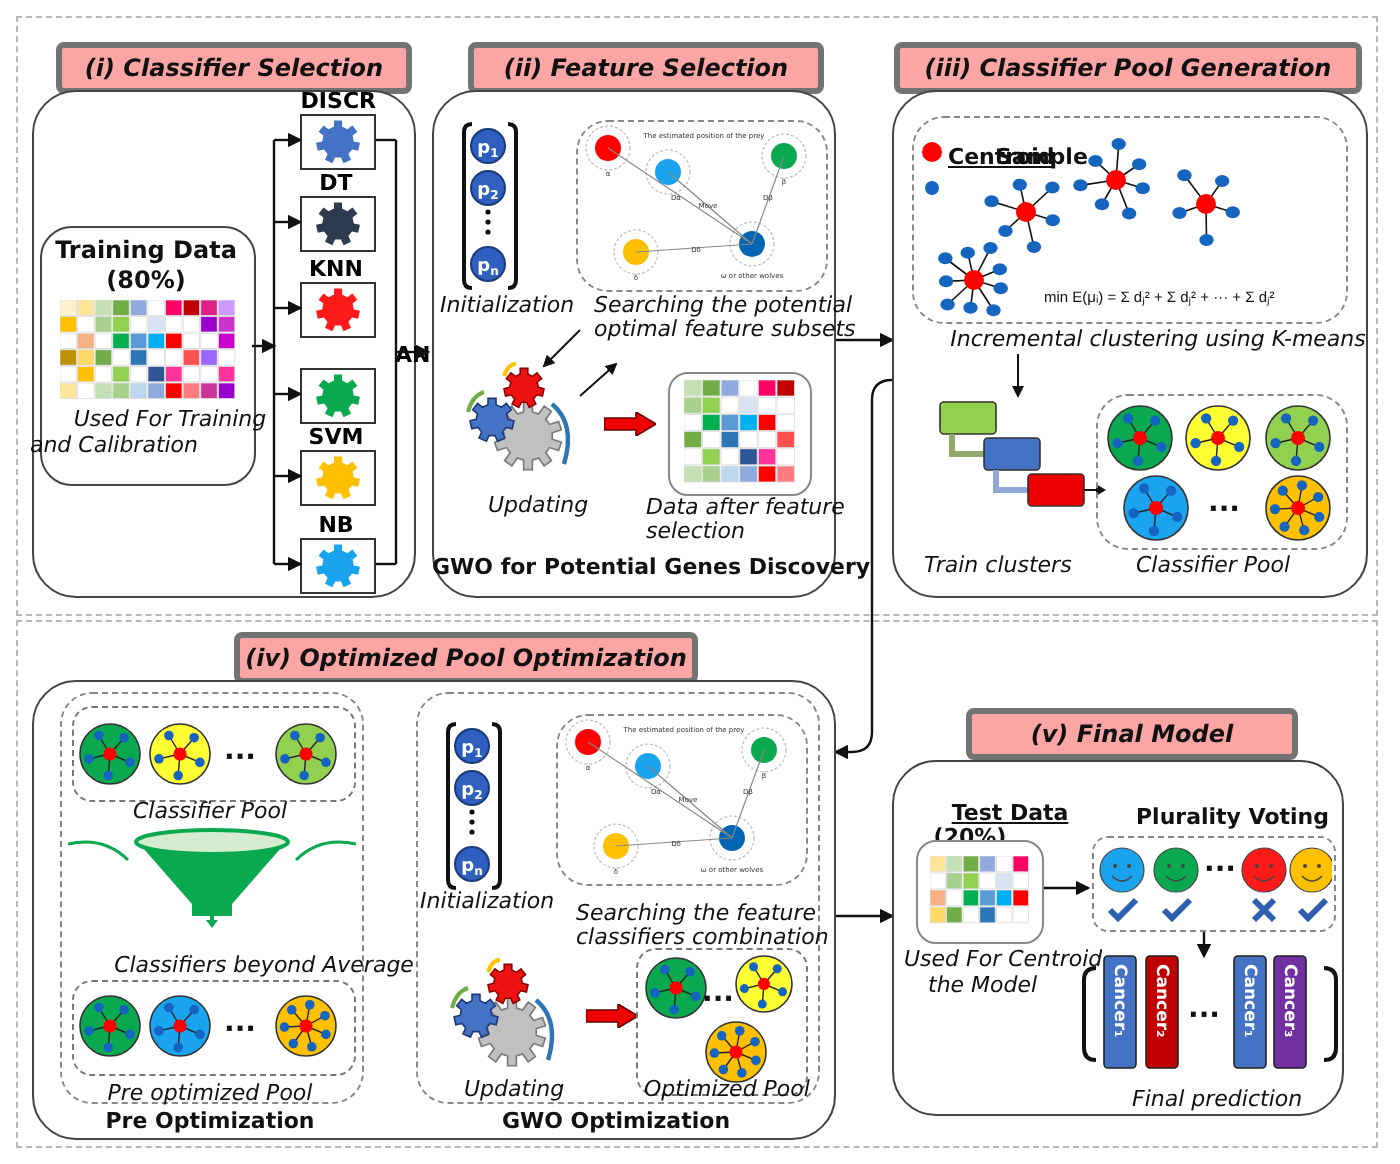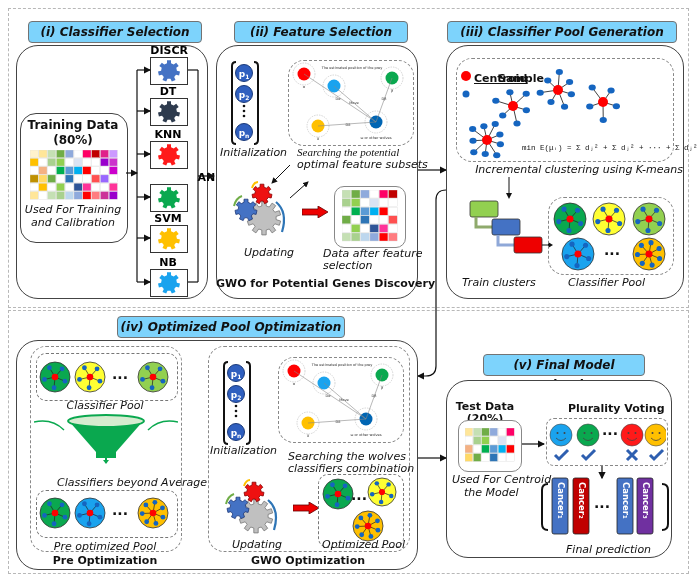--- a/index.html
+++ b/index.html
@@ -1,19 +1,19 @@
 <!DOCTYPE html>
 <html><head>
 <meta charset="utf-8">
 <style>
   html,body{margin:0;padding:0;background:#fff;}
   body{width:700px;height:582px;position:relative;overflow:hidden;font-family:"Liberation Sans",sans-serif;}
   .abs{position:absolute;}
   .frame{position:absolute;border:1.5px dashed #b8b8b8;}
-  .hdr{position:absolute;height:20px;background:#7dd3fc;border:1px solid #737373;border-radius:4px;
+  .hdr{position:absolute;height:20px;background:#fca5a5;border:3px solid #737373;border-radius:4px;
        font-family:"DejaVu Sans",sans-serif;font-weight:bold;font-style:italic;font-size:12px;
        text-align:center;line-height:20px;color:#111;}
   .panel{position:absolute;border:1.5px solid #444;border-radius:22px;background:#fff;}
   .dpanel{position:absolute;border:1px dashed #888;border-radius:16px;}
   .txt{position:absolute;font-family:"DejaVu Sans",sans-serif;font-size:11px;color:#111;white-space:nowrap;}
   .it{font-style:italic;}
   .b{font-weight:bold;}
   .c{text-align:center;}
   .clsbox{position:absolute;width:36px;height:26px;border:1px solid #333;background:#fff;}
   .clsbox svg{position:absolute;left:6px;top:1px;}
@@ -87,22 +87,22 @@
     <rect x="8.8" y="41.5" width="8.200000000000001" height="7.700000000000001" fill="#ffffff" stroke="#ddd" stroke-width="0.4"></rect>
     <rect x="17.6" y="41.5" width="8.200000000000001" height="7.700000000000001" fill="#c5e0b4" stroke="#ddd" stroke-width="0.4"></rect>
     <rect x="26.400000000000002" y="41.5" width="8.200000000000001" height="7.700000000000001" fill="#a9d18e" stroke="#ddd" stroke-width="0.4"></rect>
     <rect x="35.2" y="41.5" width="8.200000000000001" height="7.700000000000001" fill="#bdd7ee" stroke="#ddd" stroke-width="0.4"></rect>
     <rect x="44" y="41.5" width="8.200000000000001" height="7.700000000000001" fill="#8faadc" stroke="#ddd" stroke-width="0.4"></rect>
     <rect x="52.800000000000004" y="41.5" width="8.200000000000001" height="7.700000000000001" fill="#ff0000" stroke="#ddd" stroke-width="0.4"></rect>
     <rect x="61.60000000000001" y="41.5" width="8.200000000000001" height="7.700000000000001" fill="#ff7c80" stroke="#ddd" stroke-width="0.4"></rect>
     <rect x="70.4" y="41.5" width="8.200000000000001" height="7.700000000000001" fill="#cc3399" stroke="#ddd" stroke-width="0.4"></rect>
     <rect x="79.2" y="41.5" width="8.200000000000001" height="7.700000000000001" fill="#9900cc" stroke="#ddd" stroke-width="0.4"></rect>
   </svg>
-<div class="txt it c" style="left:20px;top:203px;width:106px;">Used For Training</div>
-<div class="txt it c" style="left:20px;top:216px;width:106px;">and Calibration</div>
+<div class="txt it c" style="left:32px;top:203px;width:106px;">Used For Training</div>
+<div class="txt it c" style="left:4px;top:216px;width:106px;">and Calibration</div>
 
 <div id="clsList">
     <div class="lbl" style="left: 148px; top: 44px; text-align: right;">DISCR</div>
     <div class="clsbox" style="left: 150px; top: 57px;">
       <svg width="24" height="24">
         <path d="M10.0,1.2 L14.0,1.2 L14.0,4.3 L16.7,5.6 L19.2,3.7 L21.7,6.9 L19.3,8.8 L19.9,11.7 L23.0,12.4 L22.1,16.4 L19.0,15.7 L17.2,18.0 L18.5,20.9 L14.8,22.6 L13.5,19.8 L10.5,19.8 L9.2,22.6 L5.5,20.9 L6.8,18.0 L5.0,15.7 L1.9,16.4 L1.0,12.4 L4.1,11.7 L4.7,8.8 L2.3,6.9 L4.8,3.7 L7.3,5.6 L10.0,4.3 z" fill="#4472c4"></path>
       </svg>
     </div>
     <div class="lbl" style="left: 148px; top: 85px;">DT</div>
     <div class="clsbox" style="left: 150px; top: 98px;">
@@ -200,21 +200,21 @@
     <text x="50" y="40" font-size="3.5" fill="#333" text-anchor="middle">Dα</text>
     <text x="66" y="44" font-size="3.5" fill="#333" text-anchor="middle">Move</text>
     <text x="96" y="40" font-size="3.5" fill="#333" text-anchor="middle">Dβ</text>
     <text x="60" y="66" font-size="3.5" fill="#333" text-anchor="middle">Dδ</text>
     <text x="88" y="79" font-size="3.5" fill="#333" text-anchor="middle">ω or other wolves</text>
     <text x="16" y="28" font-size="3.5" fill="#333" text-anchor="middle">α</text>
     <text x="104" y="32" font-size="3.5" fill="#333" text-anchor="middle">β</text>
     <text x="30" y="80" font-size="3.5" fill="#333" text-anchor="middle">δ</text>
   </svg>
 <div class="txt it" style="left:220px;top:146px;">Initialization</div>
-<div class="txt it" style="left:297px;top:146px;font-family:Liberation Serif, serif;">Searching the potential</div>
+<div class="txt it" style="left:297px;top:146px;">Searching the potential</div>
 <div class="txt it" style="left:297px;top:158px;">optimal feature subsets</div>
 <svg class="abs" style="left:230px;top:180px;" width="60" height="60" id="gears1">
     <path d="M31.8,21.1 L36.2,21.1 L36.2,26.0 L39.3,27.0 L42.1,23.1 L45.7,25.7 L42.9,29.6 L44.8,32.2 L49.3,30.7 L50.7,34.9 L46.1,36.4 L46.1,39.6 L50.7,41.1 L49.3,45.3 L44.8,43.8 L42.9,46.4 L45.7,50.3 L42.1,52.9 L39.3,49.0 L36.2,50.0 L36.2,54.9 L31.8,54.9 L31.8,50.0 L28.7,49.0 L25.9,52.9 L22.3,50.3 L25.1,46.4 L23.2,43.8 L18.7,45.3 L17.3,41.1 L21.9,39.6 L21.9,36.4 L17.3,34.9 L18.7,30.7 L23.2,32.2 L25.1,29.6 L22.3,25.7 L25.9,23.1 L28.7,27.0 L31.8,26.0 z" fill="#c0c0c0" stroke="#777" stroke-width="0.8"></path>
     <path d="M14.0,19.2 L18.0,19.2 L18.0,22.3 L20.7,23.6 L23.2,21.7 L25.7,24.9 L23.3,26.8 L23.9,29.7 L27.0,30.4 L26.1,34.4 L23.0,33.7 L21.2,36.0 L22.5,38.9 L18.8,40.6 L17.5,37.8 L14.5,37.8 L13.2,40.6 L9.5,38.9 L10.8,36.0 L9.0,33.7 L5.9,34.4 L5.0,30.4 L8.1,29.7 L8.7,26.8 L6.3,24.9 L8.8,21.7 L11.3,23.6 L14.0,22.3 z" fill="#4472c4" stroke="#1f3a7a" stroke-width="0.8"></path>
     <path d="M30.1,4.2 L33.9,4.2 L33.9,7.0 L36.3,8.2 L38.5,6.4 L40.8,9.3 L38.6,11.1 L39.2,13.7 L42.0,14.4 L41.2,18.0 L38.4,17.4 L36.7,19.5 L37.9,22.0 L34.6,23.7 L33.3,21.1 L30.7,21.1 L29.4,23.7 L26.1,22.0 L27.3,19.5 L25.6,17.4 L22.8,18.0 L22.0,14.4 L24.8,13.7 L25.4,11.1 L23.2,9.3 L25.5,6.4 L27.7,8.2 L30.1,7.0 z" fill="#ee1111" stroke="#800" stroke-width="0.8"></path>
     <path d="M46,22 Q58,32 52,52" fill="none" stroke="#2e75b6" stroke-width="2.2"></path>
     <path d="M4,26 Q6,18 12,16" fill="none" stroke="#70ad47" stroke-width="2"></path>
     <path d="M22,8 Q24,2 28,2" fill="none" stroke="#ffc000" stroke-width="2"></path>
   </svg>
 <svg class="abs" style="left:0;top:0;" width="700" height="582">
@@ -330,21 +330,21 @@
     <line x1="31" y1="82" x2="27.89563666432561" y2="68.34851919094046" stroke="#111" stroke-width="0.8"></line>
     <ellipse cx="27.89563666432561" cy="68.34851919094046" rx="3.6" ry="3" fill="#1565c0"></ellipse>
     <line x1="31" y1="82" x2="39.22461455957034" y2="65.98888775423445" stroke="#111" stroke-width="0.8"></line>
     <ellipse cx="39.22461455957034" cy="65.98888775423445" rx="3.6" ry="3" fill="#1565c0"></ellipse>
     <line x1="31" y1="82" x2="43.905017104803306" y2="76.57224415391276" stroke="#111" stroke-width="0.8"></line>
     <ellipse cx="43.905017104803306" cy="76.57224415391276" rx="3.6" ry="3" fill="#1565c0"></ellipse>
     <circle cx="31" cy="82" r="5" fill="#ff0000"></circle>
   </svg>
 <div class="txt b" style="left:474px;top:72px;text-decoration:underline;">Centroid</div>
 <div class="txt b" style="left:474px;top:72px;margin-left:24px;">Sample</div>
-<div class="txt" style="left:522px;top:143px;font-size:7.5px;font-family:Liberation Mono, monospace;">min E(μᵢ) = Σ dⱼ² + Σ dⱼ² + ··· + Σ dⱼ²</div>
+<div class="txt" style="left:522px;top:143px;font-size:7.5px;font-family:Liberation Sans, sans-serif;">min E(μᵢ) = Σ dⱼ² + Σ dⱼ² + ··· + Σ dⱼ²</div>
 <div class="txt it c" style="left:446px;top:163px;width:266px;">Incremental clustering using K-means</div>
 <svg class="abs" style="left:446px;top:175px;" width="110" height="100" id="trainClusters">
     <line x1="63" y1="2" x2="63" y2="20" stroke="#111"></line>
     <path d="M60,18 L63,24 L66,18 z" fill="#111"></path>
     <rect x="24" y="26" width="28" height="16" rx="2" fill="#92d050" stroke="#333" stroke-width="0.8"></rect>
     <path d="M30,42 L30,52 L46,52" fill="none" stroke="#8faa6c" stroke-width="3"></path>
     <rect x="46" y="44" width="28" height="16" rx="2" fill="#4472c4" stroke="#333" stroke-width="0.8"></rect>
     <path d="M52,60 L52,70 L68,70" fill="none" stroke="#8fa8d8" stroke-width="3"></path>
     <rect x="68" y="62" width="28" height="16" rx="2" fill="#ee0000" stroke="#333" stroke-width="0.8"></rect>
     <line x1="96" y1="70" x2="104" y2="70" stroke="#111" stroke-width="1"></line>
@@ -555,21 +555,21 @@
     <text x="50" y="40" font-size="3.5" fill="#333" text-anchor="middle">Dα</text>
     <text x="66" y="44" font-size="3.5" fill="#333" text-anchor="middle">Move</text>
     <text x="96" y="40" font-size="3.5" fill="#333" text-anchor="middle">Dβ</text>
     <text x="60" y="66" font-size="3.5" fill="#333" text-anchor="middle">Dδ</text>
     <text x="88" y="79" font-size="3.5" fill="#333" text-anchor="middle">ω or other wolves</text>
     <text x="16" y="28" font-size="3.5" fill="#333" text-anchor="middle">α</text>
     <text x="104" y="32" font-size="3.5" fill="#333" text-anchor="middle">β</text>
     <text x="30" y="80" font-size="3.5" fill="#333" text-anchor="middle">δ</text>
   </svg>
 <div class="txt it" style="left:210px;top:444px;">Initialization</div>
-<div class="txt it" style="left:288px;top:450px;">Searching the wolves</div>
+<div class="txt it" style="left:288px;top:450px;">Searching the feature</div>
 <div class="txt it" style="left:288px;top:462px;">classifiers combination</div>
 <svg class="abs" style="left:222px;top:478px;" width="60" height="60" id="gears2">
     <path d="M31.8,21.1 L36.2,21.1 L36.2,26.0 L39.3,27.0 L42.1,23.1 L45.7,25.7 L42.9,29.6 L44.8,32.2 L49.3,30.7 L50.7,34.9 L46.1,36.4 L46.1,39.6 L50.7,41.1 L49.3,45.3 L44.8,43.8 L42.9,46.4 L45.7,50.3 L42.1,52.9 L39.3,49.0 L36.2,50.0 L36.2,54.9 L31.8,54.9 L31.8,50.0 L28.7,49.0 L25.9,52.9 L22.3,50.3 L25.1,46.4 L23.2,43.8 L18.7,45.3 L17.3,41.1 L21.9,39.6 L21.9,36.4 L17.3,34.9 L18.7,30.7 L23.2,32.2 L25.1,29.6 L22.3,25.7 L25.9,23.1 L28.7,27.0 L31.8,26.0 z" fill="#c0c0c0" stroke="#777" stroke-width="0.8"></path>
     <path d="M14.0,19.2 L18.0,19.2 L18.0,22.3 L20.7,23.6 L23.2,21.7 L25.7,24.9 L23.3,26.8 L23.9,29.7 L27.0,30.4 L26.1,34.4 L23.0,33.7 L21.2,36.0 L22.5,38.9 L18.8,40.6 L17.5,37.8 L14.5,37.8 L13.2,40.6 L9.5,38.9 L10.8,36.0 L9.0,33.7 L5.9,34.4 L5.0,30.4 L8.1,29.7 L8.7,26.8 L6.3,24.9 L8.8,21.7 L11.3,23.6 L14.0,22.3 z" fill="#4472c4" stroke="#1f3a7a" stroke-width="0.8"></path>
     <path d="M30.1,4.2 L33.9,4.2 L33.9,7.0 L36.3,8.2 L38.5,6.4 L40.8,9.3 L38.6,11.1 L39.2,13.7 L42.0,14.4 L41.2,18.0 L38.4,17.4 L36.7,19.5 L37.9,22.0 L34.6,23.7 L33.3,21.1 L30.7,21.1 L29.4,23.7 L26.1,22.0 L27.3,19.5 L25.6,17.4 L22.8,18.0 L22.0,14.4 L24.8,13.7 L25.4,11.1 L23.2,9.3 L25.5,6.4 L27.7,8.2 L30.1,7.0 z" fill="#ee1111" stroke="#800" stroke-width="0.8"></path>
     <path d="M46,22 Q58,32 52,52" fill="none" stroke="#2e75b6" stroke-width="2.2"></path>
     <path d="M4,26 Q6,18 12,16" fill="none" stroke="#70ad47" stroke-width="2"></path>
     <path d="M22,8 Q24,2 28,2" fill="none" stroke="#ffc000" stroke-width="2"></path>
   </svg>
 <svg class="abs" style="left:293px;top:502px;" width="26" height="12">
@@ -618,21 +618,21 @@
     <line x1="50" y1="52" x2="59.49030189039529" y2="46.84498593317538" stroke="#222" stroke-width="0.7"></line>
     <circle cx="59.49030189039529" cy="46.84498593317538" r="2.4" fill="#1565c0"></circle>
     <circle cx="50" cy="52" r="3.3" fill="#ff0000"></circle>
   </svg>
 <div class="txt it" style="left:232px;top:538px;">Updating</div>
 <div class="txt it" style="left:322px;top:538px;">Optimized Pool</div>
 <div class="txt b c" style="left:208px;top:554px;width:200px;">GWO Optimization</div>
 
 <div class="hdr" style="left:483px;top:354px;width:160px;">(v) Final Model Evaluation</div>
 <div class="panel" style="left:446px;top:380px;width:224px;height:176px;"></div>
-<div class="txt b c" style="left:448px;top:400px;width:74px;">Test Data</div>
+<div class="txt b c" style="left:468px;top:400px;width:74px;text-decoration:underline;">Test Data</div>
 <div class="txt b c" style="left:448px;top:412px;width:74px;">(20%)</div>
 <div class="panel" style="left:458px;top:420px;width:62px;height:50px;border-radius:10px;border-width:1px;border-color:#888;"></div>
 <svg class="abs" id="testGrid" style="left:465px;top:428px;" width="50" height="34">
     <rect x="0" y="0" width="7.700000000000001" height="7.9" fill="#ffe699" stroke="#ddd" stroke-width="0.4"></rect>
     <rect x="8.3" y="0" width="7.700000000000001" height="7.9" fill="#c5e0b4" stroke="#ddd" stroke-width="0.4"></rect>
     <rect x="16.6" y="0" width="7.700000000000001" height="7.9" fill="#70ad47" stroke="#ddd" stroke-width="0.4"></rect>
     <rect x="24.900000000000002" y="0" width="7.700000000000001" height="7.9" fill="#8faadc" stroke="#ddd" stroke-width="0.4"></rect>
     <rect x="33.2" y="0" width="7.700000000000001" height="7.9" fill="#ffffff" stroke="#ddd" stroke-width="0.4"></rect>
     <rect x="41.5" y="0" width="7.700000000000001" height="7.9" fill="#ff0066" stroke="#ddd" stroke-width="0.4"></rect>
     <rect x="0" y="8.5" width="7.700000000000001" height="7.9" fill="#ffffff" stroke="#ddd" stroke-width="0.4"></rect>

